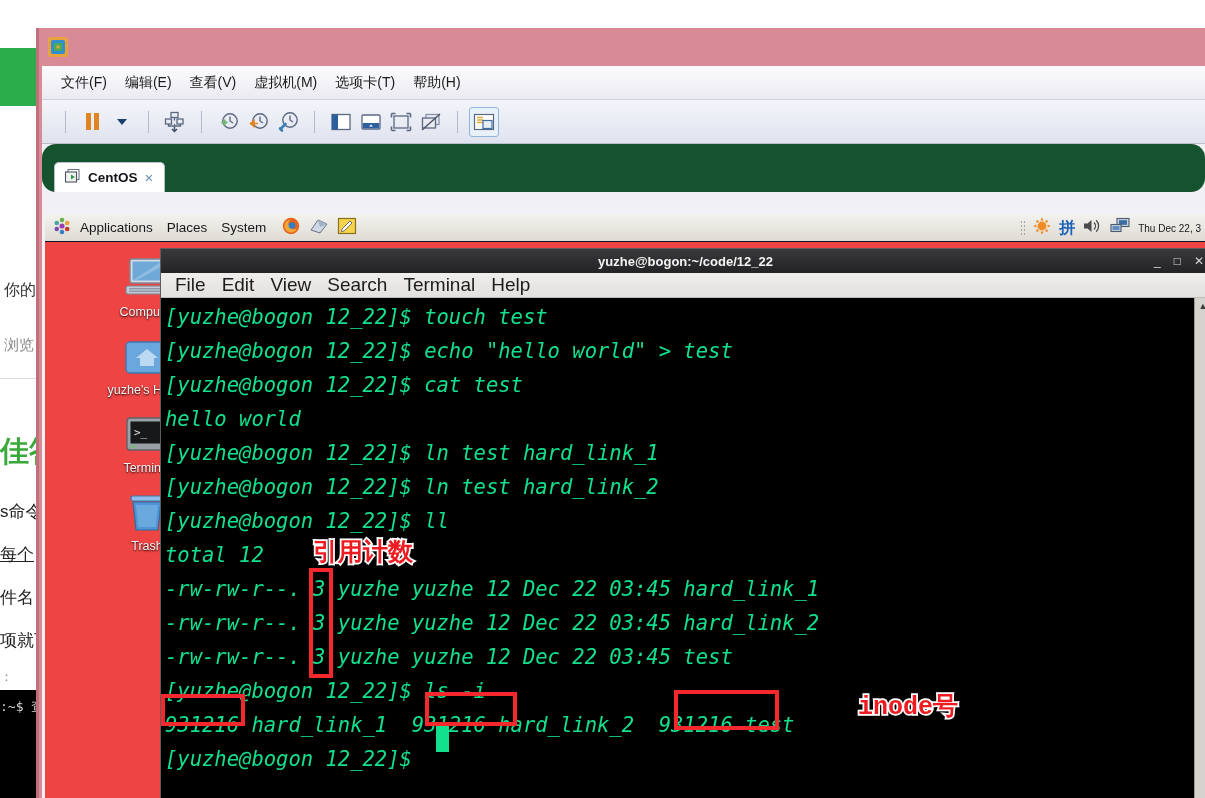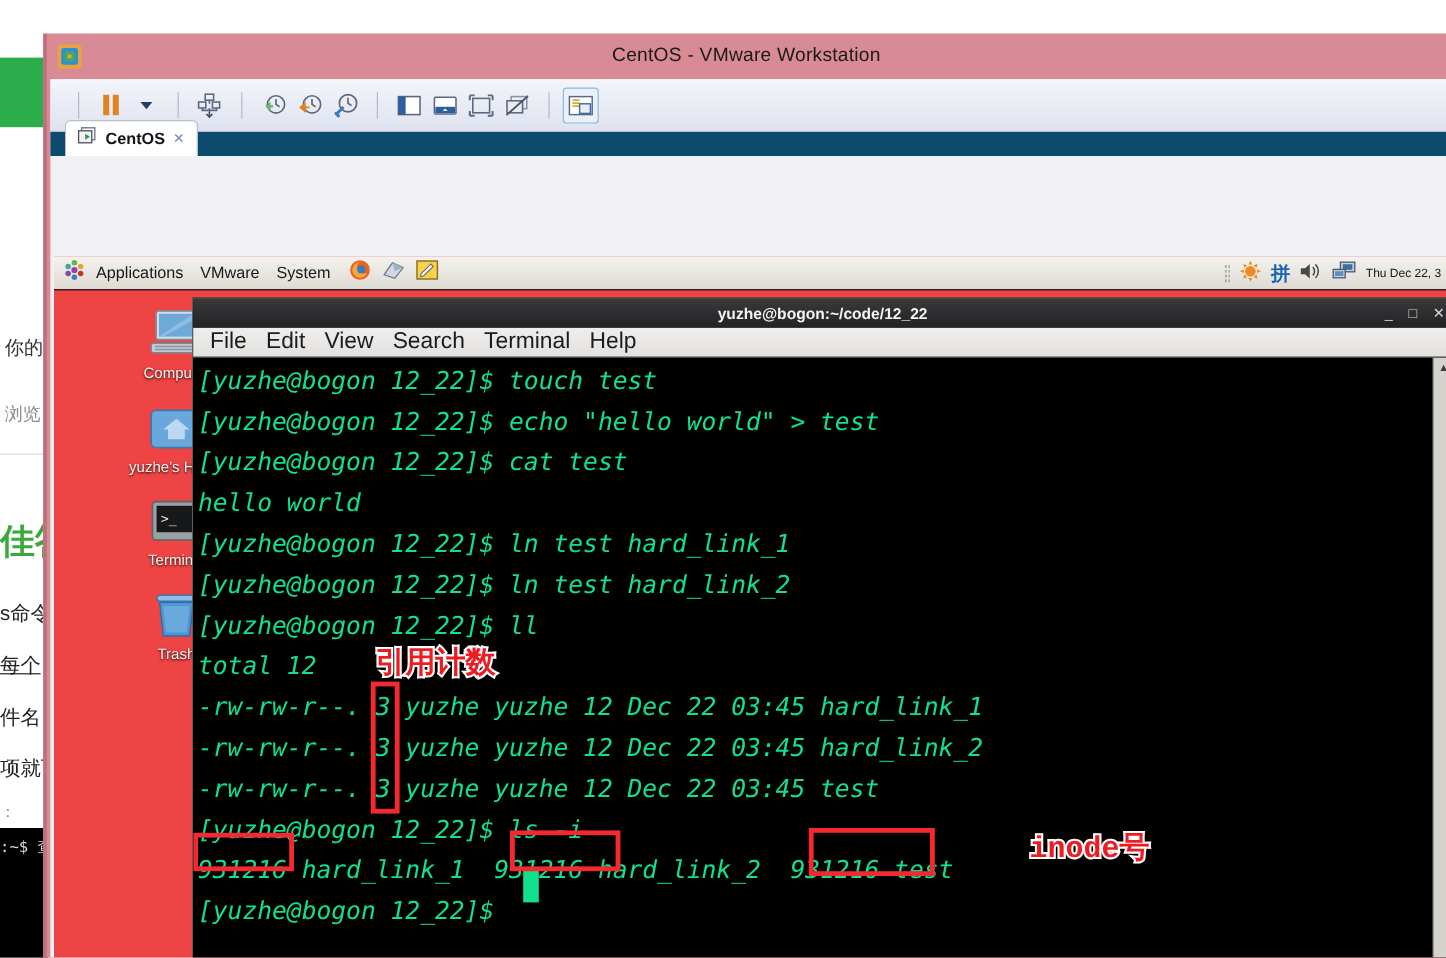--- a/index.html
+++ b/index.html
@@ -76,22 +76,22 @@
     width: 30px; height: 30px; display: flex; align-items: center;
     justify-content: center; border-radius: 3px;
   }
   .tb-btn.framed { border: 1px solid #8fb6dc; background: #e8f1fa; }
   .pausebars { display: flex; gap: 3px; }
   .pausebars i { display: block; width: 5px; height: 17px; background: #e08422; }
   .caret { width: 0; height: 0; border-left: 5px solid transparent;
            border-right: 5px solid transparent; border-top: 6px solid #1c3f6e; }
 
   #vm-tabbar {
-    height: 20px; background: #0c4a6e;
-    display: flex; align-items: flex-end; padding-left: 12px;
+    height: 48px; background: #14532d;
+    display: flex; align-items: flex-end; padding-left: 12px; border-radius: 14px;
   }
   #vm-tab {
     display: flex; align-items: center; gap: 7px;
     background: #ffffff; height: 30px; padding: 0 11px 0 9px;
     border-radius: 5px 5px 0 0; border: 1px solid #b9bece; border-bottom: none;
   }
   #vm-tab .tabname { font-size: 13.5px; font-weight: bold; color: #13141a; }
   #vm-tab .tabclose { font-size: 15px; color: #6f8ab0; }
 
   
@@ -200,25 +200,32 @@
 
   <div id="vm-titlebar">
     <span id="vm-appicon">
       <svg width="22" height="22" viewBox="0 0 22 22">
         <rect x="1" y="1" width="20" height="20" rx="3" fill="#e8a33d"></rect>
         <rect x="4" y="4" width="14" height="14" rx="2" fill="#2f8fd0"></rect>
         <rect x="7" y="7" width="8" height="8" rx="1" fill="#4aab52"></rect>
         <rect x="9.5" y="9.5" width="3" height="3" fill="#e8a33d"></rect>
       </svg>
     </span>
-    <span id="vm-title">CentOS - VMware Workstation</span>
   </div>
 
   <div id="vm-chrome">
 
+    <div id="vm-menubar">
+      <span class="vm-menu">文件(F)</span>
+      <span class="vm-menu">编辑(E)</span>
+      <span class="vm-menu">查看(V)</span>
+      <span class="vm-menu">虚拟机(M)</span>
+      <span class="vm-menu">选项卡(T)</span>
+      <span class="vm-menu">帮助(H)</span>
+    </div>
 
     <div id="vm-toolbar">
       <div class="tb-sep"></div>
       <div class="tb-btn">
         <span class="pausebars">
             <i></i>
             <i></i>
           </span>
       </div>
       <div class="tb-btn">
@@ -315,21 +322,21 @@
             <circle cx="9" cy="9" r="2.6" fill="#9a3fb0"></circle>
             <circle cx="9" cy="3" r="2.3" fill="#6ab04c"></circle>
             <circle cx="14.2" cy="6" r="2.3" fill="#e0a93b"></circle>
             <circle cx="14.2" cy="12" r="2.3" fill="#c0392b"></circle>
             <circle cx="9" cy="15" r="2.3" fill="#3a7fc1"></circle>
             <circle cx="3.8" cy="12" r="2.3" fill="#7a4ea8"></circle>
             <circle cx="3.8" cy="6" r="2.3" fill="#45a3a3"></circle>
           </svg>
         </span>
         <span class="gp-item">Applications</span>
-        <span class="gp-item">VMware</span>
+        <span class="gp-item">Places</span>
         <span class="gp-item">System</span>
 
         <span style="margin-left:8px">
           <svg width="20" height="20" viewBox="0 0 20 20">
             <circle cx="10" cy="10" r="8.2" fill="#e8641c"></circle>
             <path d="M10 3.5a6.5 6.5 0 106 9 6 6 0 01-8.5-6.5 6.4 6.4 0 012.5-2.5z" fill="#f2a83b"></path>
             <circle cx="11" cy="9.5" r="3.3" fill="#2e7fc6"></circle>
           </svg>
         </span>
         <span style="margin-left:8px">

